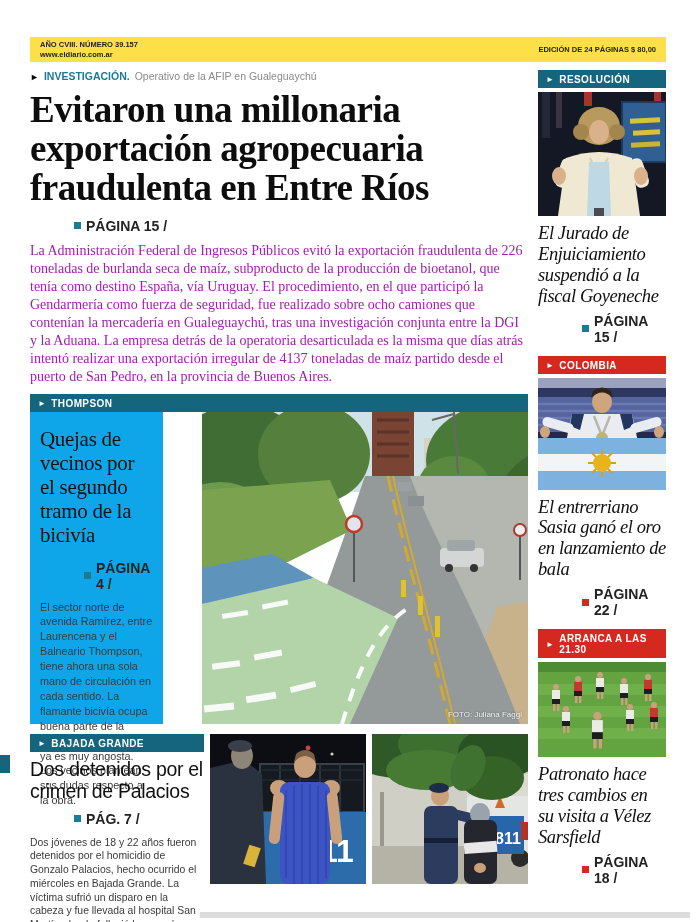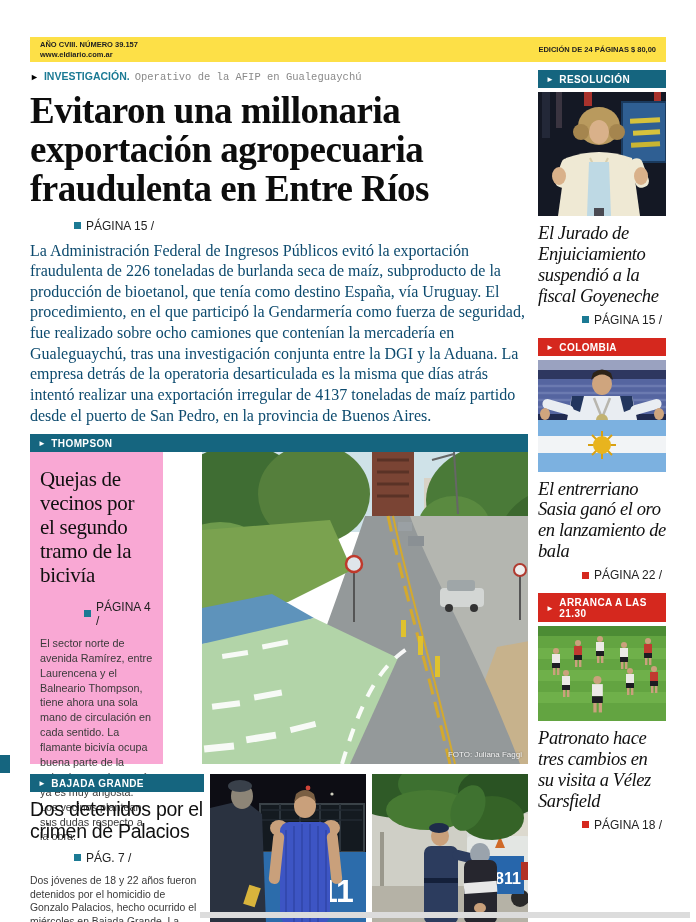--- a/index.html
+++ b/index.html
@@ -26,45 +26,45 @@
 
   
   .columns { display:flex; gap:10px; margin-top:8px; }
   .main-col { width:498px; flex:none; }
   .right-col { width:128px; flex:none; }
 
   
   .kicker { font-size:10.5px; display:flex; align-items:baseline; gap:5px; }
   .kicker .arrow { color:#000; font-size:9px; }
   .kicker .label { color:#1b7a94; font-weight:bold; }
-  .kicker .rest  { color:#8a8a8a;font-family:Liberation Mono, monospace; }
+  .kicker .rest  { color:#8a8a8a; }
   .lead-headline {
     font-family:"Liberation Serif", serif; font-weight:bold; font-size:37px;
     line-height:1.05; letter-spacing:-0.5px; color:#0d0d0d; margin-top:9px;
   }
-  .pageref { display:flex; align-items:center; gap:5px; font-size:12px; font-weight:normal; color:#222; margin-top:10px;padding-left:44px; }
+  .pageref { display:flex; align-items:center; gap:5px; font-size:14px; font-weight:bold; color:#222; margin-top:10px;padding-left:44px; }
   .pageref .sq { width:7px; height:7px; background:#1b7a94; flex:none; }
   .pageref.red .sq { background:#d5281e; }
   .lead-body {
-    font-family:"Liberation Serif", serif; font-size:16px; line-height:1.29;
-    color:#0c4a6e; margin-top:8px;
+    font-family:"Liberation Serif", serif; font-size:14px; line-height:1.29;
+    color:#a21caf; margin-top:8px;
   }
 
   
   .section-bar {
     background:#15657f; color:#fff; font-weight:bold; font-size:10px;
     padding:4px 8px 3px 8px; letter-spacing:0.4px; display:flex; align-items:center; gap:5px;
   }
   .section-bar .arrow { font-size:8px; }
   .section-bar.red { background:#d5281e; }
 
   
   .thompson-band { margin-top:8px; }
   .thompson-content { display:flex; height:312px; }
-  .thompson-panel { width:133px; flex:none; background:#f9a8d4; padding:16px 10px 0 10px; }
+  .thompson-panel { width:133px; flex:none; background:#0ea5e9; padding:16px 10px 0 10px; }
   .thompson-headline { font-family:"Liberation Serif", serif; font-size:21px; line-height:1.14; color:#101010; letter-spacing:-0.3px; }
   .thompson-body { font-size:10.8px; line-height:1.38; color:#3a3a3a; margin-top:8px; }
   .thompson-panel .pageref { margin-top:12px; margin-bottom:2px; }
   .thompson-photo { flex:1; position:relative; overflow:hidden;padding-left:39px; }
   .thompson-photo svg { display:block; }
   .photo-credit {
     position:absolute; right:6px; bottom:5px; color:#f4f4f4; font-size:8px;
     text-shadow:0 0 2px rgba(0,0,0,.45);
   }
 

